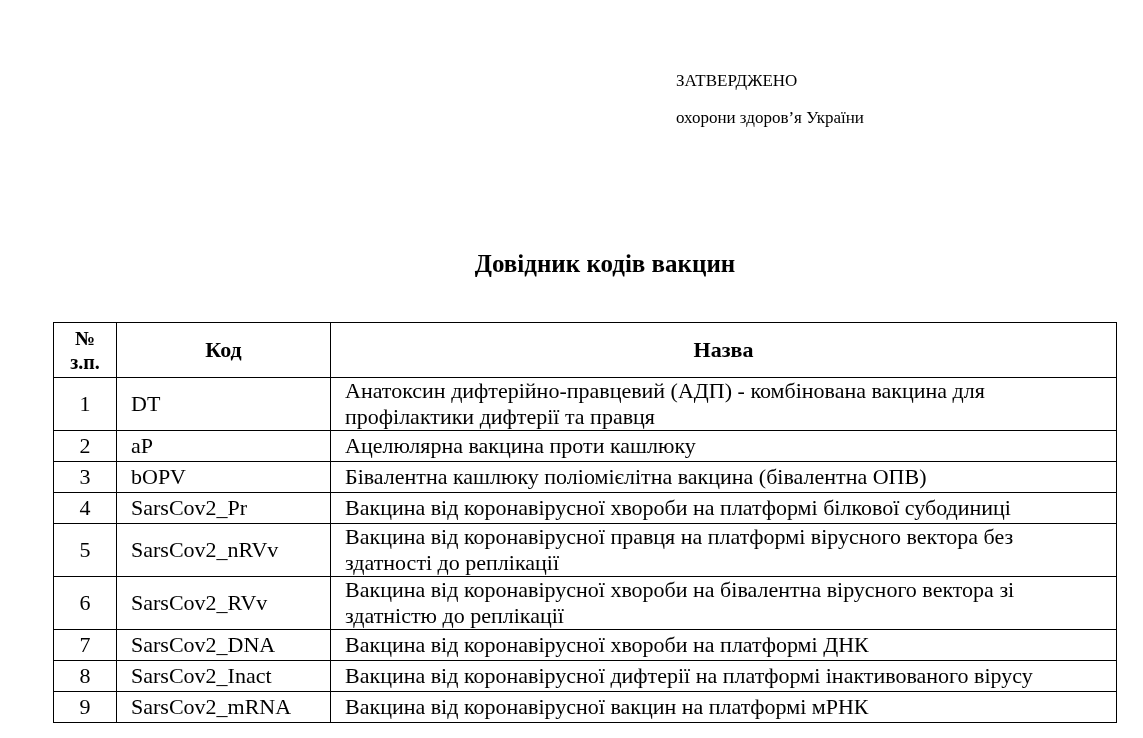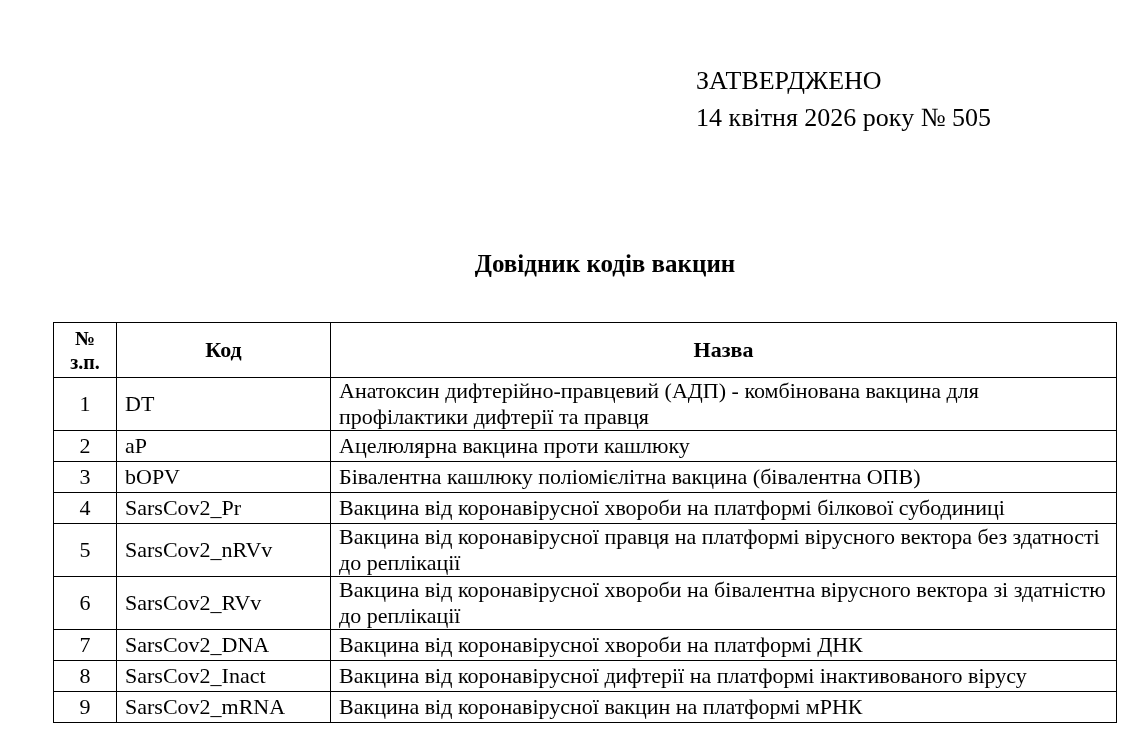--- a/index.html
+++ b/index.html
@@ -1,48 +1,48 @@
 <!DOCTYPE html>
 <html><head>
   <meta charset="utf-8">
   <style>
     html, body { margin: 0; padding: 0; background: #ffffff; }
     body {
       width: 1143px; height: 738px; overflow: hidden; position: relative;
       font-family: "Liberation Serif", serif; color: #000;
     }
     .approval {
-      position: absolute; left: 696px; top: 62px;
-      font-size: 26px; line-height: 37px;
+      position: absolute; left: 676px; top: 62px;
+      font-size: 17px; line-height: 37px;
     }
     .approval div { white-space: nowrap; }
     .title {
       position: absolute; left: 0; width: 1210px; top: 250px;
       text-align: center; font-weight: bold; font-size: 25px;
     }
     table {
       position: absolute; left: 53px; top: 322px;
       width: 1064px; border-collapse: collapse;
       font-size: 22px; line-height: 26px;
     }
-    td, th { border: 1.5px solid #000; padding: 0 8px; vertical-align: middle; }
+    td, th { border: 1.5px solid #000; padding: 0 14px; vertical-align: middle; }
     th { font-weight: bold; text-align: center; height: 54px; }
     th.num { font-size: 20px; line-height: 24px; padding: 0; }
     col.c1 { width: 63px; }
     col.c2 { width: 214px; }
     td.n { text-align: center; padding: 0; }
     tr.r1 td { height: 30px; }
     tr.r2 td { height: 52px; }
   </style>
 </head>
 <body>
 
 <div class="approval">
   <div>ЗАТВЕРДЖЕНО</div>
-  <div>14 квітня 2026 року № 505</div>
+  <div>охорони здоров’я України</div>
 </div>
 
 <div class="title">Довідник кодів вакцин</div>
 
 <table>
   <colgroup>
       <col class="c1">
       <col class="c2">
       <col>
     </colgroup>

